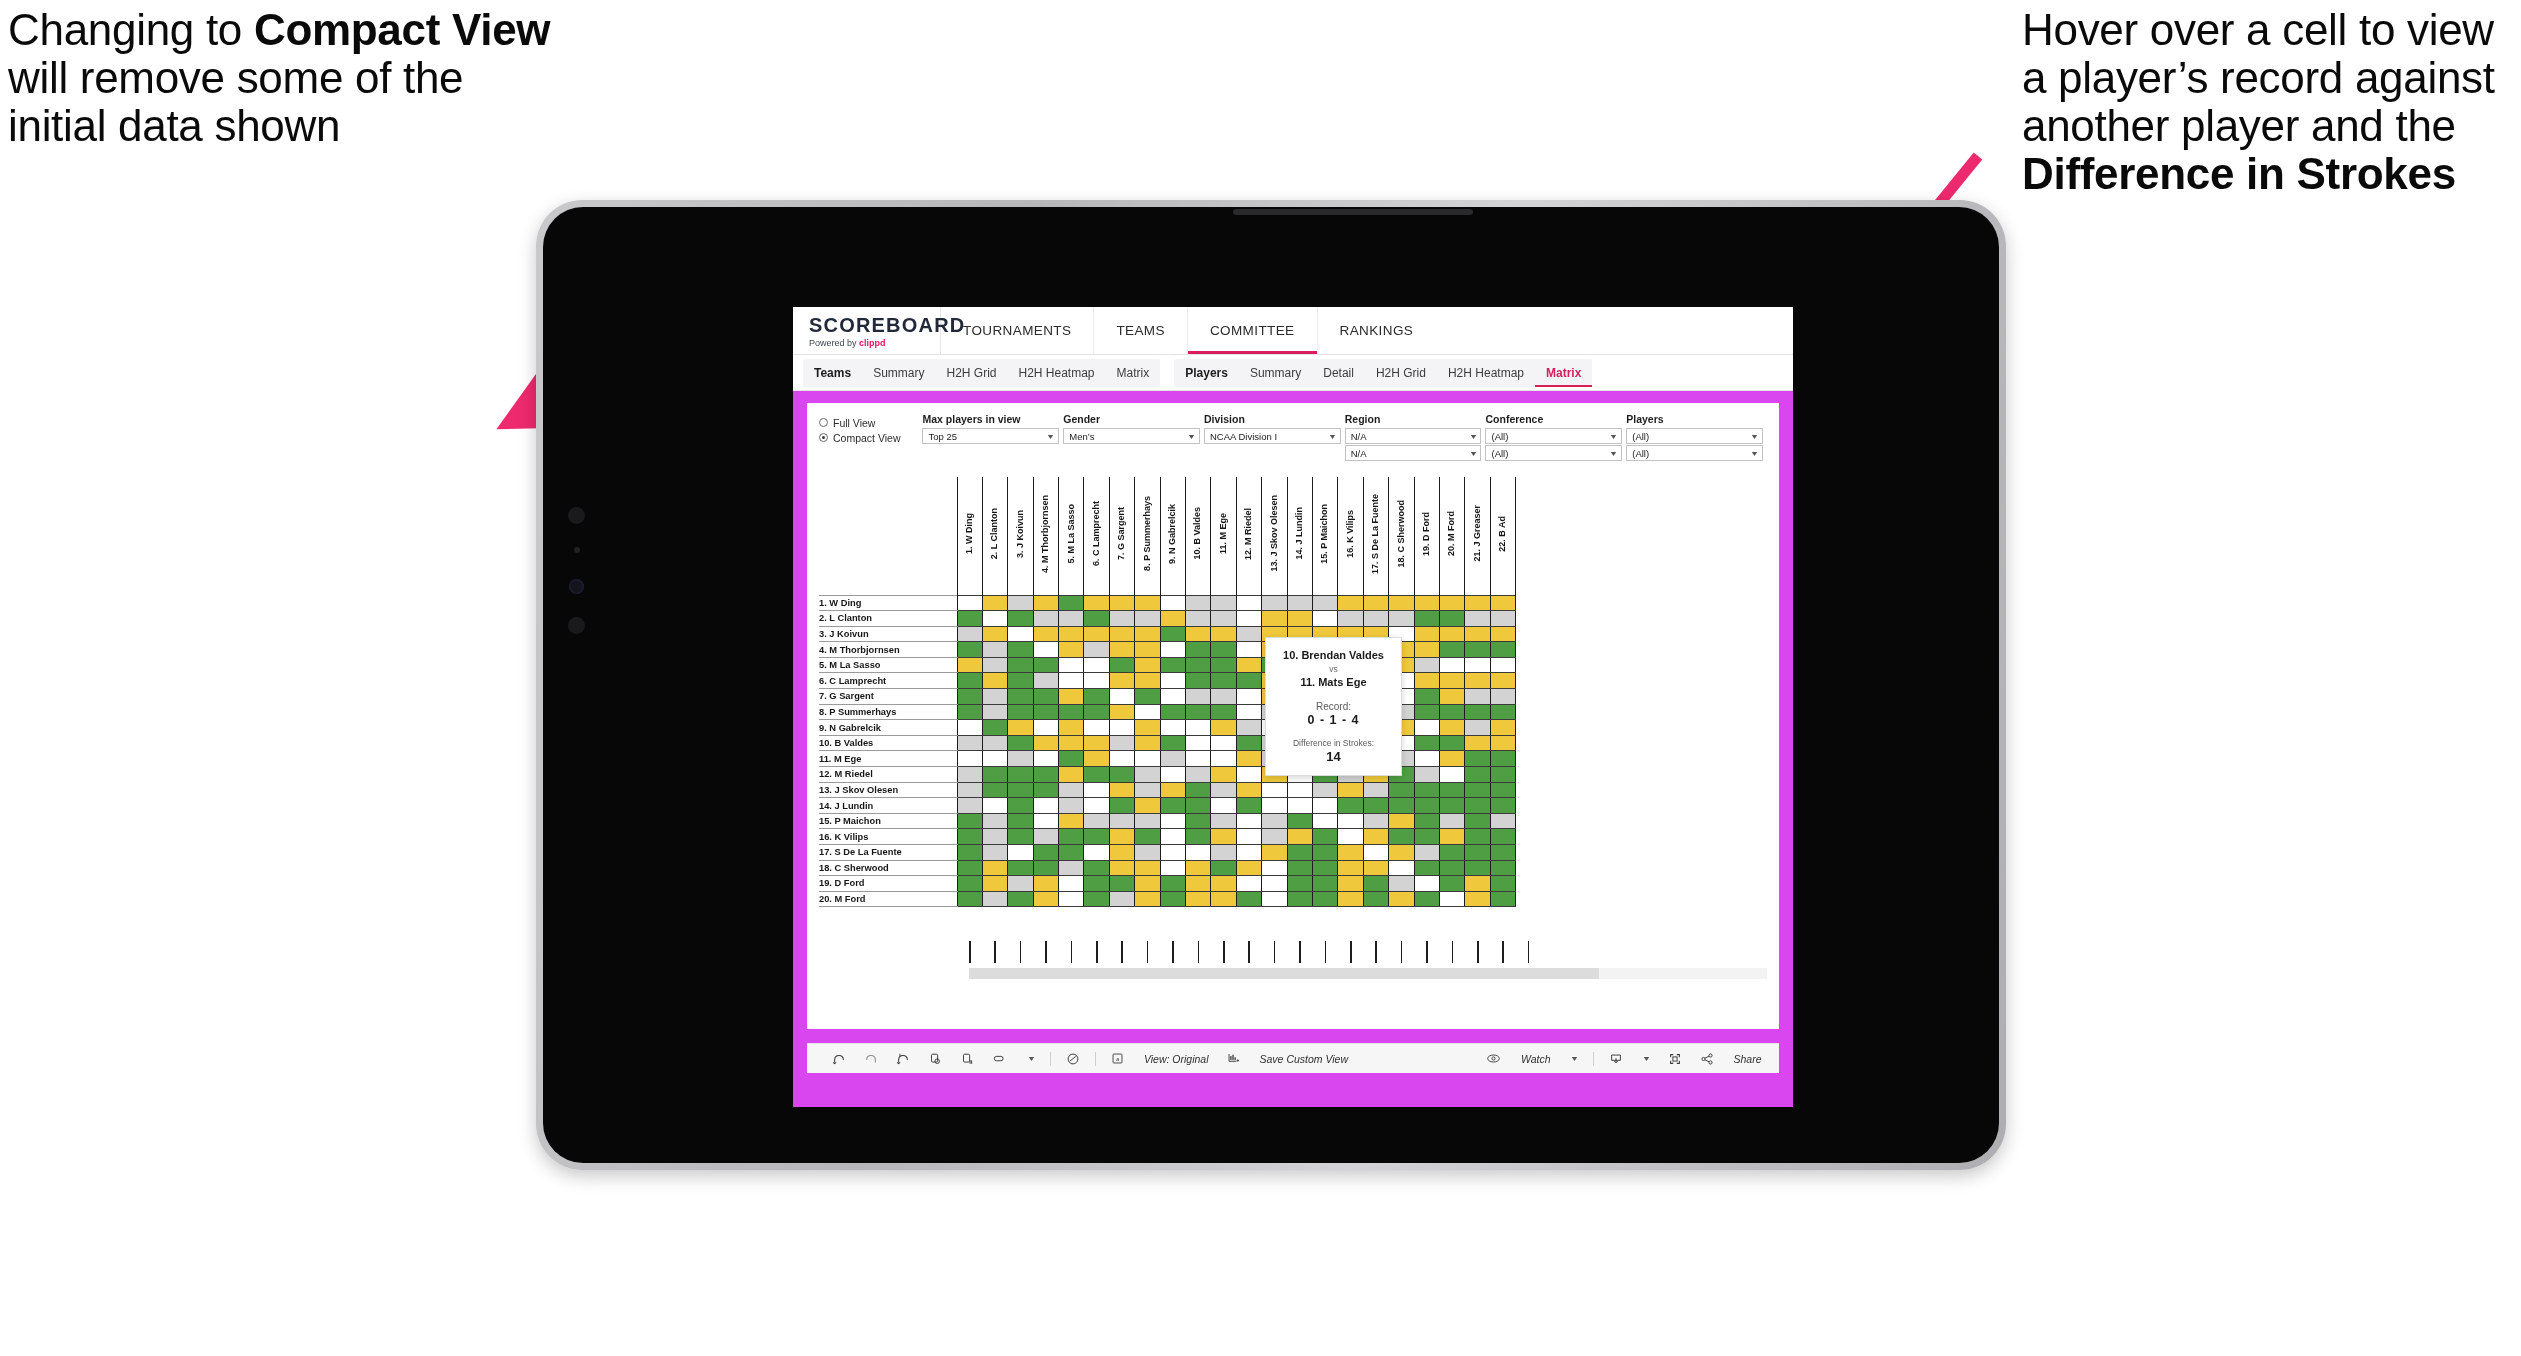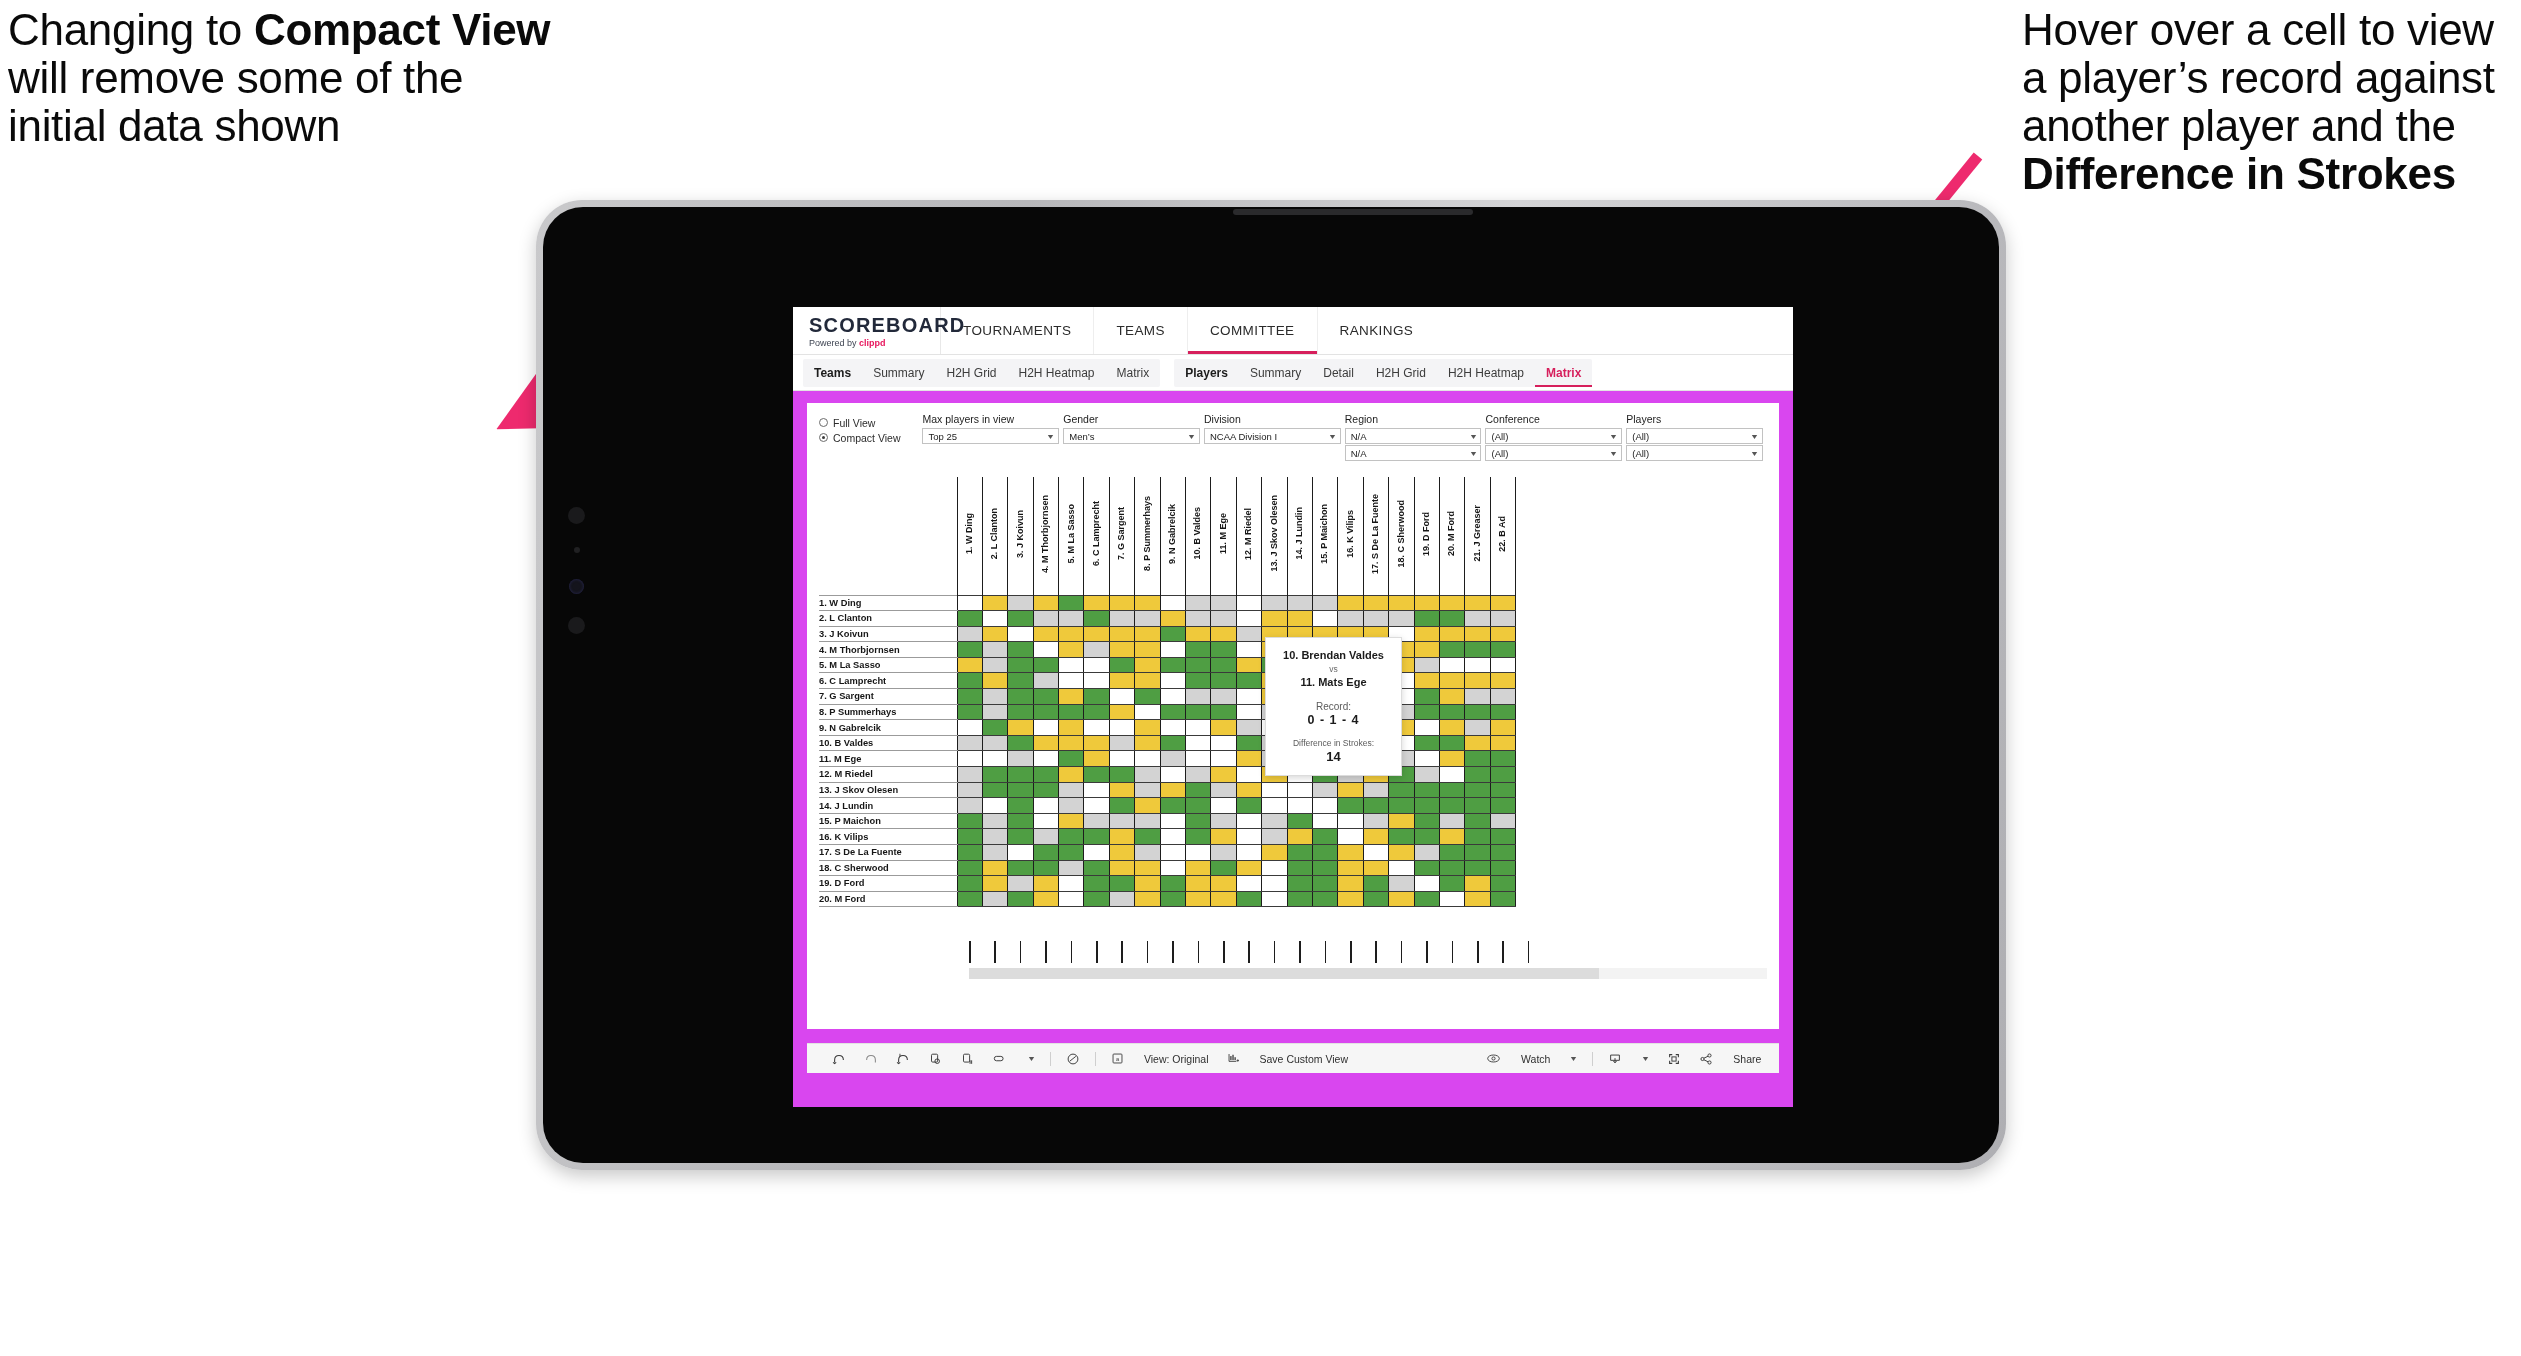--- a/index.html
+++ b/index.html
@@ -111,21 +111,21 @@
   .radio-row { display:flex; align-items:center; gap:5px; font-size:10.5px; color:#2c2c2c; height:15px;}
   .radio {
     width:9px; height:9px; border-radius:50%; border:1.4px solid #6c6c6c; background:#fff;
     display:inline-block; position:relative; flex:none;
   }
   .radio.on::after {
     content:""; position:absolute; left:1.6px; top:1.6px; width:3.2px; height:3.2px;
     border-radius:50%; background:#3a3a3a;
   }
   .fcol { width: 148px; margin-right: 4px; }
-  .flabel { font-size:10.5px; color:#1d1d1d; margin-bottom:3px; }
+  .flabel { font-size:10.5px; color:#1d1d1d; margin-bottom:3px;font-weight:bold; }
   .fsel {
     height:16px; border:1px solid #c2c2c2; background:#fff;
     display:flex; align-items:center; justify-content:space-between;
     padding: 0 4px 0 5px; font-size:9.5px; color:#222; margin-bottom:1px;
   }
   .caret { font-size:7px; color:#555; transform: scaleX(1.3); }
 
   
   #matrixwrap { position:absolute; left:12px; right:12px; top:74px; bottom:40px; }
   table.matrix { border-collapse: collapse; table-layout: fixed; }
@@ -185,21 +185,21 @@
   #tt-dif-label { font-size:8.5px; color:#5b5b5b; margin-top:11px; }
   #tt-dif-val { font-size:13px; font-weight:700; color:#1b1b1b; margin-top:1px; }
 
   
   #toolbar {
     position:absolute; left:0; right:0; top:640px; height:30px;
     background:#f6f6f6; border-top:1px solid #e2e2e2;
     display:flex; align-items:center; padding-left:16px; gap:0px;
     font-size:10.5px; color:#2f2f2f;
   }
-  .tb { display:flex; align-items:center; gap:20px; padding: 0 9px; height:30px; }
+  .tb { display:flex; align-items:center; gap:20px; padding: 0 9px; height:30px;font-style:italic; }
   .tb svg { display:block; }
   .sep { width:1px; height:14px; background:#cfcfcf; margin: 0 6px; }
 
   
   .nosel { user-select:none; }
 </style>
 </head>
 <body>
 
 <div id="stage" class="nosel">

